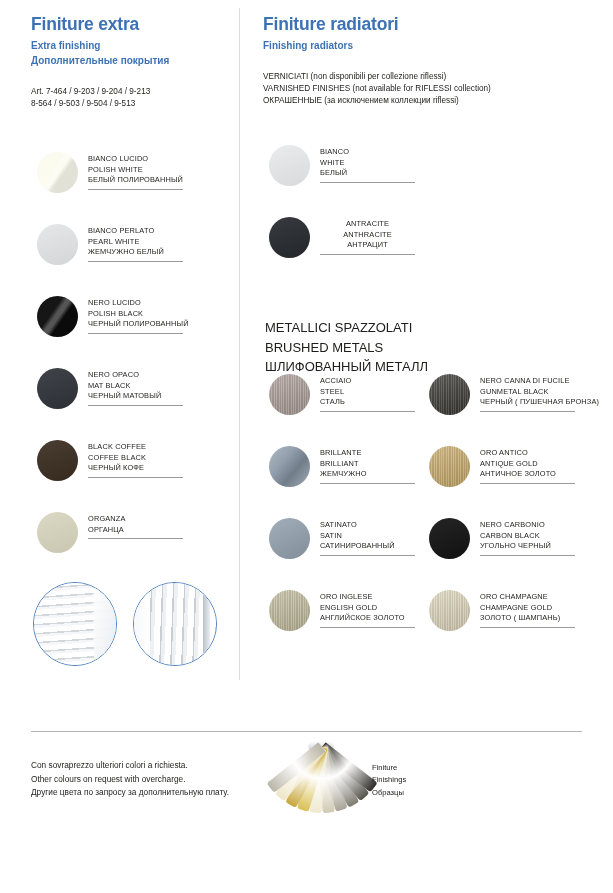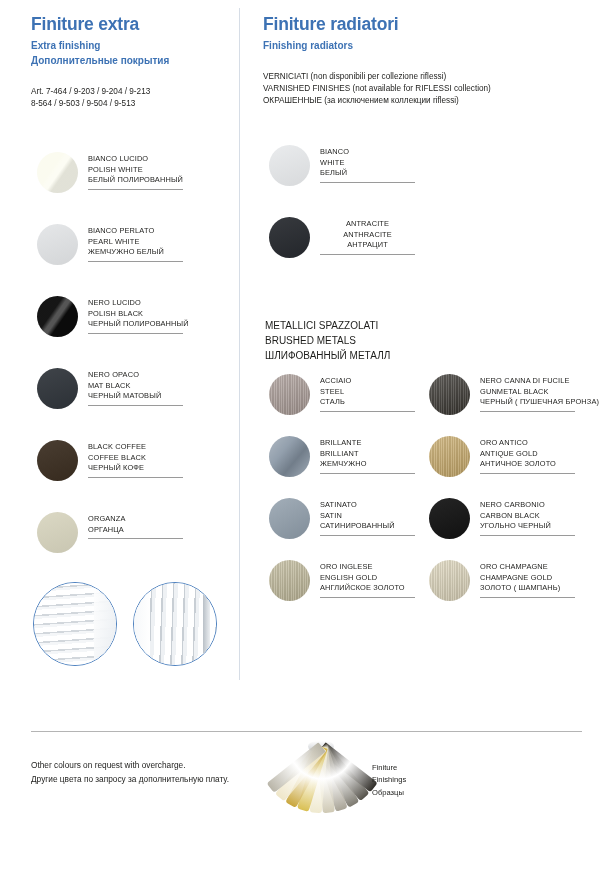--- a/index.html
+++ b/index.html
@@ -58,21 +58,21 @@
   }
   .lbl{
     font-size:7.4px;line-height:1.42;color:#1d1d1b;
     letter-spacing:0.15px;white-space:nowrap;
   }
   .rule{
     height:1px;background:#9a9a9a;margin-top:3px;
   }
 
   
-  .section-label{font-size:10px;line-height:1.5;color:#1d1d1b;}
+  .section-label{font-size:13px;line-height:1.5;color:#1d1d1b;}
 
   
   .photos{position:absolute;left:33px;top:582px;}
   .photo-circle{
     width:82px;height:82px;border-radius:50%;
     border:1.4px solid #4b7fbe;
     overflow:hidden;position:relative;background:#fff;
     display:inline-block;vertical-align:top;
   }
   .photo-circle + .photo-circle{margin-left:12px;}
@@ -253,21 +253,21 @@
         </div>
       </div>
     </div>
 
   <div style="position:absolute;left:265px;top:318px;">
     <div class="section-label">METALLICI SPAZZOLATI</div>
     <div class="section-label">BRUSHED METALS</div>
     <div class="section-label">ШЛИФОВАННЫЙ МЕТАЛЛ</div>
   </div>
 
-  <div class="swatches" id="right-metals" style="left: 269px; top: 374px; width: 340px; display: grid; grid-template-columns: 160px 180px; row-gap: 21px;">
+  <div class="swatches" id="right-metals" style="left: 269px; top: 374px; width: 340px; display: grid; grid-template-columns: 160px 180px; row-gap: 31px;">
       <div class="swatch-row">
         <div class="dot-wrap">
           <div class="dot" style="background:#ab9d98;background-image:repeating-linear-gradient(90deg,rgba(255,255,255,0.13) 0px,rgba(255,255,255,0.13) 1px,rgba(0,0,0,0.07) 1px,rgba(0,0,0,0.07) 2.4px),linear-gradient(160deg,rgba(255,255,255,0.20),rgba(0,0,0,0.12));"></div>
         </div>
         <div class="labels">
           <div class="lbl">ACCIAIO</div>
           <div class="lbl">STEEL</div>
           <div class="lbl">СТАЛЬ</div>
           <div class="rule" style="width: 95px;"></div>
         </div>
@@ -356,20 +356,21 @@
       <div class="rad-flat"></div>
     </div>
     <div class="photo-circle">
       <div class="rad-tube"></div>
     </div>
   </div>
 
   <div class="foot-rule"></div>
 
   <div class="foot-text">
+    <div>Con sovraprezzo ulteriori colori a richiesta.</div>
     <div>Other colours on request with overcharge.</div>
     <div>Другие цвета по запросу за дополнительную плату.</div>
   </div>
 
   <div class="fan" id="sample-fan">
     <div class="fan-cap"></div>
   <div class="blade" style="transform: rotate(-52deg); background: linear-gradient(rgb(47, 44, 39), rgba(255, 255, 255, 0.55) 48%, rgb(47, 44, 39));"></div>
       <div class="blade" style="transform: rotate(-40.5deg); background: linear-gradient(rgb(85, 82, 74), rgba(255, 255, 255, 0.55) 48%, rgb(85, 82, 74));"></div>
       <div class="blade" style="transform: rotate(-29deg); background: linear-gradient(rgb(125, 122, 112), rgba(255, 255, 255, 0.55) 48%, rgb(125, 122, 112));"></div>
       <div class="blade" style="transform: rotate(-17.5deg); background: linear-gradient(rgb(168, 163, 150), rgba(255, 255, 255, 0.55) 48%, rgb(168, 163, 150));"></div>

